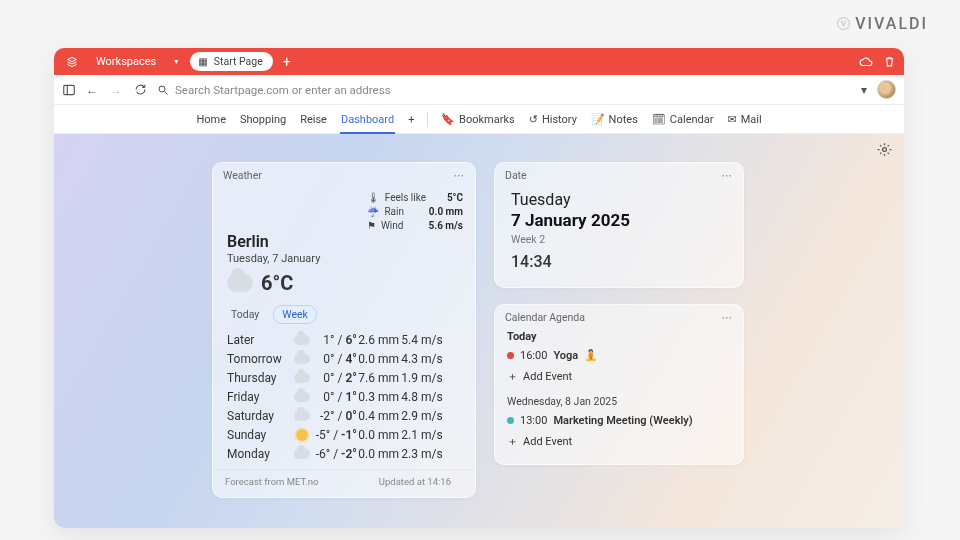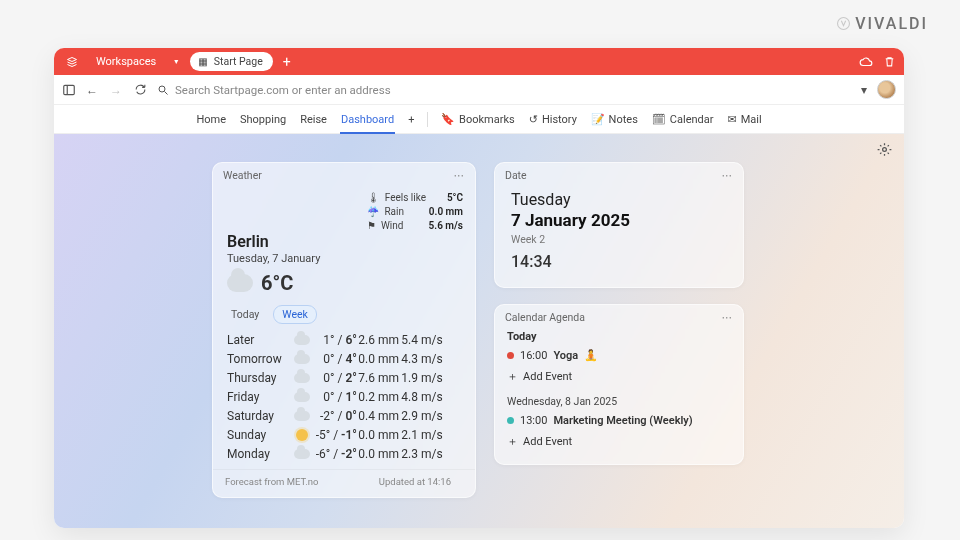--- a/index.html
+++ b/index.html
@@ -359,21 +359,21 @@
               <span class="rng">0° / <b>2°</b></span>
               <span class="mm">7.6 mm</span>
               <span class="ws">1.9 m/s</span>
             </div>
             <div class="wx-row">
               <span>Friday</span>
               <span class="ic">
                 <span class="cloud-sm"></span>
               </span>
               <span class="rng">0° / <b>1°</b></span>
-              <span class="mm">0.2 mm</span>
+              <span class="mm">0.3 mm</span>
               <span class="ws">4.8 m/s</span>
             </div>
             <div class="wx-row">
               <span>Saturday</span>
               <span class="ic">
                 <span class="cloud-sm"></span>
               </span>
               <span class="rng">-2° / <b>0°</b></span>
               <span class="mm">0.4 mm</span>
               <span class="ws">2.9 m/s</span>

